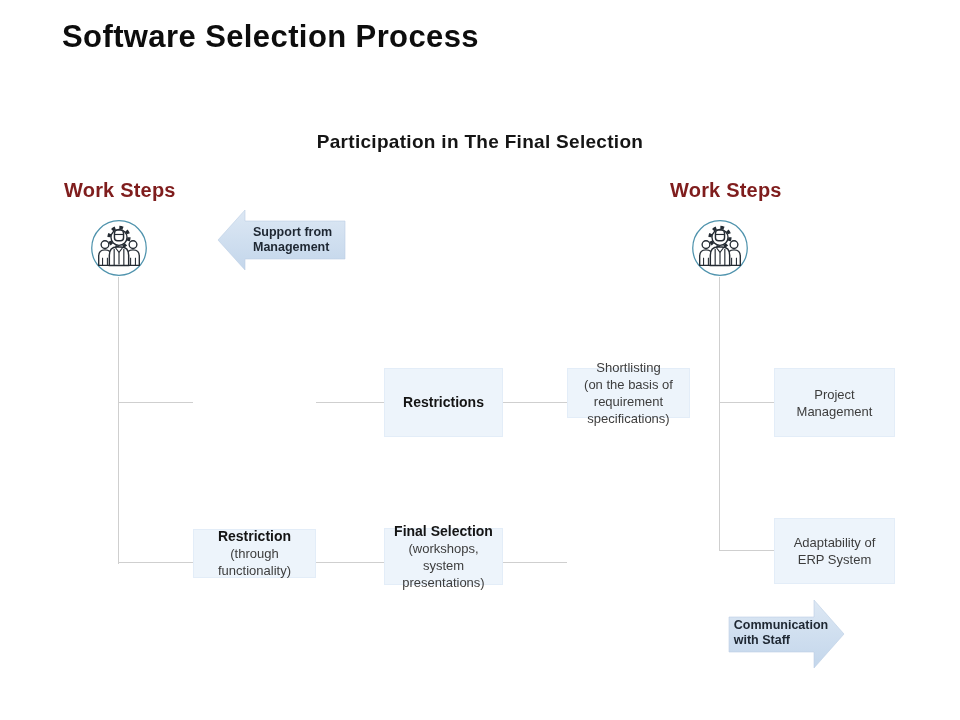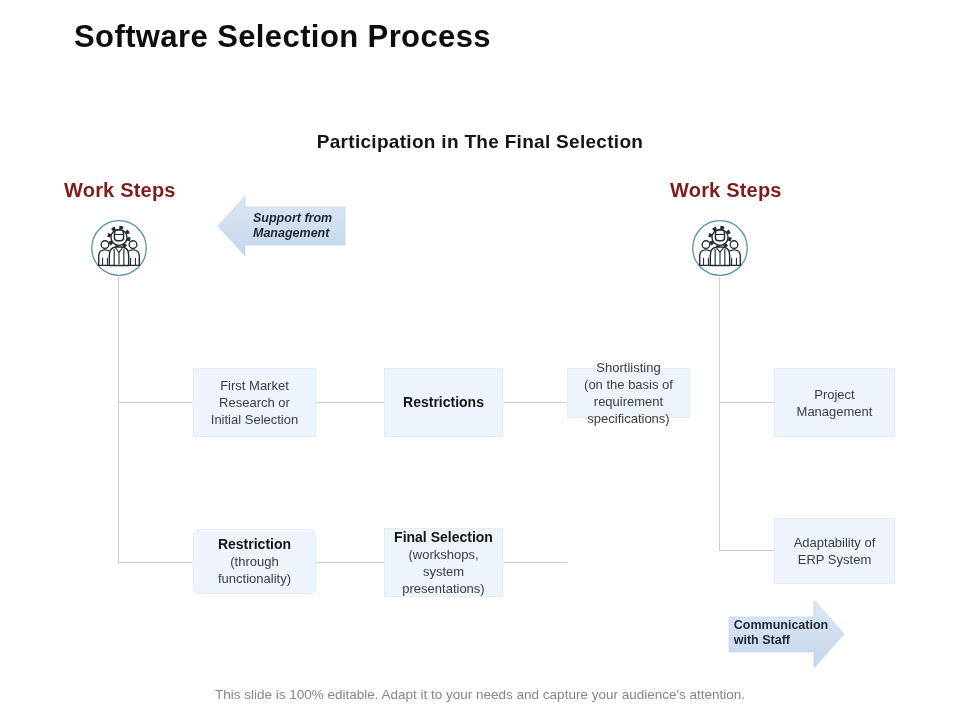--- a/index.html
+++ b/index.html
@@ -2,21 +2,21 @@
 <html><head>
 <meta charset="utf-8">
 <style>
   html,body { margin:0; padding:0; background:#ffffff; }
   .slide {
     position:relative; width:960px; height:720px; background:#ffffff;
     font-family:"Liberation Sans","DejaVu Sans",sans-serif; overflow:hidden;
   }
   .title {
     position:absolute; left:62px; top:19px; font-size:31px; font-weight:700;
-    color:#0d0d0d; letter-spacing:.4px;margin-left:12px;
+    color:#0d0d0d; letter-spacing:.4px;
   }
   .subtitle {
     position:absolute; left:0; top:131px; width:960px; text-align:center;
     font-size:19px; font-weight:700; color:#151515; letter-spacing:.3px;
   }
   .work-steps {
     position:absolute; top:179px; font-size:20px; font-weight:700; color:#7f1d1d;
     letter-spacing:.2px;
   }
   .ws-left { left:64px; }
@@ -30,26 +30,26 @@
     box-sizing:border-box; display:flex; flex-direction:column; justify-content:center;
     align-items:center; text-align:center; padding:4px 3px;
   }
   .pbox-title { font-weight:700; font-size:14px; color:#141414; line-height:17px; white-space:pre-line; }
   .pbox-body  { font-size:13px;  color:#3d3d3d; line-height:17px; white-space:pre-line; }
   .r1 { top:368px; height:69px; }
   .c1 { left:193px; }
   .c2 { left:384px; width:119px;gap:40px; }
   .c3 { left:567px; top:368px; height:50px; }
   .c4 { left:774px; width:121px; }
-  .r2 { top:529px; height:65px;border-radius:6px; }
-  .c2b { left:384px; width:119px; top:528px; height:69px; }
+  .r2 { top:529px; height:49px; }
+  .c2b { left:384px; width:119px; top:528px; height:57px; }
   .c3b { left:567px; top:528px; height:68px; }
   .c4b { left:774px; width:121px; top:518px; height:66px; }
   .arrow-wrap { position:absolute; }
-  .arrow-support { left:215px; top:192px; width:132px; height:68px;font-style:italic; }
+  .arrow-support { left:215px; top:206px; width:132px; height:68px; }
   .arrow-comm { left:727px; top:598px; width:120px; height:72px; }
   .arrow-svg { position:absolute; left:0; top:0; }
   .arrow-text {
     position:absolute; display:flex; align-items:center;
     font-size:12.5px; font-weight:700; color:#1e2732; line-height:15px;
     white-space:pre-line;
   }
   .at-support { left:38px; top:0; width:94px; height:68px; text-align:left; }
   .at-comm { left:2px; top:2px; width:104px; height:66px; justify-content:center; text-align:left; }
   .footer {
@@ -130,26 +130,20 @@
   </div>
 
   <div class="arrow-wrap arrow-comm">
     <svg class="arrow-svg" width="120" height="72" viewBox="0 0 120 72">
       <polygon points="2,19 87,19 87,2 117,36 87,70 87,54 2,54" fill="url(#arrGrad)" stroke="#bccfe4" stroke-width="0.6"></polygon>
     </svg>
     <div class="arrow-text at-comm">Communication
 with Staff</div>
   </div>
 
-  <div class="pbox r1 c1">
-    <div class="pbox-title"></div>
-    <div class="pbox-body">First Market
-Research or
-Initial Selection</div>
-  </div>
   <div class="pbox r1 c2">
     <div class="pbox-title">Restrictions</div>
   </div>
   <div class="pbox r1 c3">
     <div class="pbox-title"></div>
     <div class="pbox-body">Shortlisting
 (on the basis of
 requirement
 specifications)</div>
   </div>
@@ -168,15 +162,14 @@
     <div class="pbox-title">Final Selection</div>
     <div class="pbox-body">(workshops, system
 presentations)</div>
   </div>
   <div class="pbox c4b">
     <div class="pbox-title"></div>
     <div class="pbox-body">Adaptability of
 ERP System</div>
   </div>
 
-  <div class="footer">This slide is 100% editable. Adapt it to your needs and capture your audience's attention.</div>
 
 </div>
 
 </body></html>

